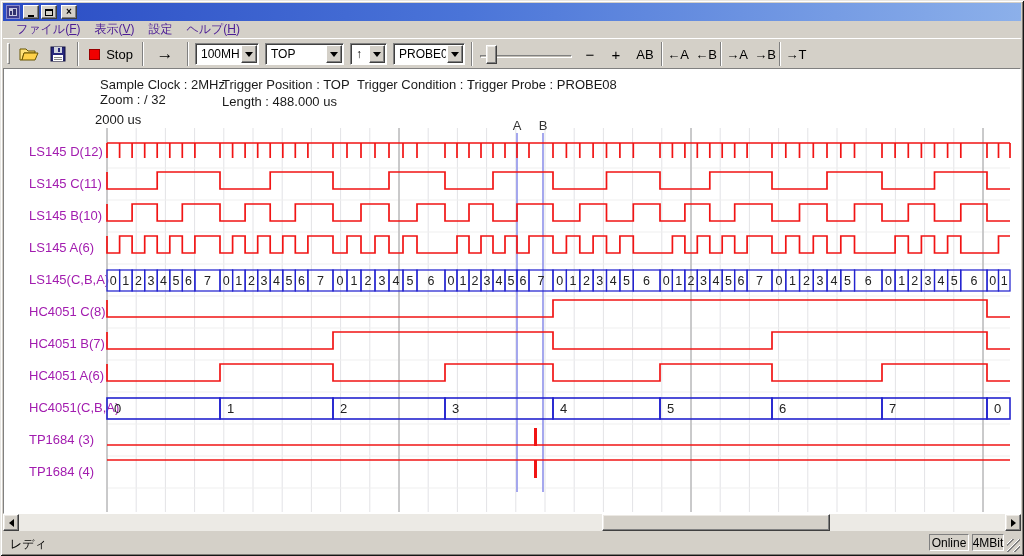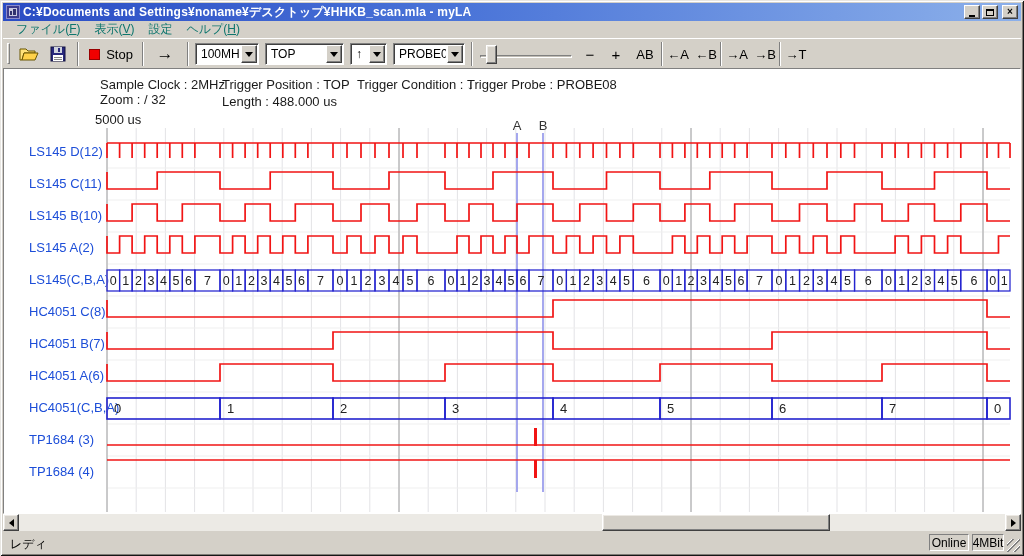--- a/index.html
+++ b/index.html
@@ -13,21 +13,21 @@
   .title-text{color:#fff;font-size:12px;font-weight:bold;white-space:nowrap;overflow:hidden;flex:1;letter-spacing:.2px;}
   .win-btns{display:flex;gap:2px;flex:none;margin-right:1px;}
   .wbtn{width:16px;height:14px;background:#d4d0c8;border:1px solid;border-color:#fff #404040 #404040 #fff;
     box-shadow:inset -1px -1px 0 #808080;display:flex;align-items:center;justify-content:center;
     font-size:10px;font-weight:bold;color:#000;line-height:1;}
   .wbtn.close{margin-left:2px;}
   .g-min{display:block;width:6px;height:2px;background:#000;margin-top:7px;}
   .g-max{display:block;width:8px;height:7px;border:1px solid #000;border-top:2px solid #000;}
   
   .menubar{position:absolute;left:3px;right:3px;top:21px;height:17px;display:flex;align-items:center;padding-left:6px;font-size:12px;}
-  .menu-item{padding:1px 7px;color:#0f766e;white-space:nowrap;}
+  .menu-item{padding:1px 7px;color:#4c1d95;white-space:nowrap;}
   
   .toolbar{position:absolute;left:3px;right:3px;top:38px;height:30px;border-top:1px solid #fff;}
   .gripper{position:absolute;left:4px;top:4px;width:3px;height:21px;border:1px solid;border-color:#fff #808080 #808080 #fff;}
   .tsep{position:absolute;top:3px;width:2px;height:24px;border-left:1px solid #808080;border-right:1px solid #fff;}
   .tbtn{position:absolute;top:3px;height:24px;display:flex;align-items:center;justify-content:center;
     font-size:13px;color:#000;white-space:nowrap;}
   .combo{position:absolute;top:4px;height:22px;background:#fff;border:1px solid;border-color:#808080 #fff #fff #808080;box-shadow:inset 1px 1px 0 #404040;}
   .combo .fld{position:absolute;left:3px;top:2px;right:18px;bottom:2px;display:flex;align-items:center;font-size:12px;color:#000;overflow:hidden;background:#fff;padding-left:2px;}
   .combo .drop{position:absolute;right:1px;top:1px;bottom:1px;width:16px;background:#d4d0c8;
     border:1px solid;border-color:#fff #404040 #404040 #fff;box-shadow:inset -1px -1px 0 #808080;
@@ -35,21 +35,21 @@
   .tri-dn{width:0;height:0;border:4px solid transparent;border-top:5px solid #000;margin-top:4px;}
   .slider-track{position:absolute;left:477px;top:16px;width:92px;height:3px;border:1px solid;border-color:#808080 #fff #fff #808080;background:#c0bcb4;}
   .slider-thumb{position:absolute;left:483px;top:6px;width:11px;height:19px;background:#d4d0c8;
     border:1px solid;border-color:#fff #404040 #404040 #fff;box-shadow:inset -1px -1px 0 #808080,inset 1px 1px 0 #ece9e4;}
   .stop-sq{display:inline-block;width:11px;height:11px;background:#f00000;border:1px solid #900;margin-right:6px;}
   
   .client{position:absolute;left:3px;right:3px;top:68px;height:446px;background:#fff;
     border:1px solid;border-color:#808080 #fff #fff #808080;}
   .overlay{position:absolute;left:0;top:0;width:937px;height:556px;pointer-events:none;}
   .itxt{position:absolute;font-size:13px;color:#1a1a1a;white-space:nowrap;}
-  .chlabel{position:absolute;left:29px;font-size:13px;color:#1d4ed8;white-space:nowrap;}
+  .chlabel{position:absolute;left:29px;font-size:13px;color:#a21caf;white-space:nowrap;}
   .plot-svg{position:absolute;left:0;top:0;}
   
   .hscroll{position:absolute;left:3px;right:3px;top:514px;height:17px;background:#eceae5;}
   .sb-btn{position:absolute;top:0;width:16px;height:17px;background:#d4d0c8;border:1px solid;border-color:#fff #404040 #404040 #fff;
     box-shadow:inset -1px -1px 0 #808080,inset 1px 1px 0 #ece9e4;display:flex;align-items:center;justify-content:center;}
   .tri-l{width:0;height:0;border:4px solid transparent;border-right:5px solid #000;margin-left:-4px;}
   .tri-r{width:0;height:0;border:4px solid transparent;border-left:5px solid #000;margin-right:-4px;}
   .sb-thumb{position:absolute;left:599px;top:0;width:228px;height:17px;background:#d4d0c8;
     border:1px solid;border-color:#fff #404040 #404040 #fff;box-shadow:inset -1px -1px 0 #808080,inset 1px 1px 0 #ece9e4;}
   
@@ -66,21 +66,20 @@
 <div class="window">
 
   <div class="titlebar">
     <svg class="app-icon" viewBox="0 0 14 14">
       <rect x="0" y="0" width="14" height="14" fill="#8a8acb"></rect>
       <rect x="1" y="1" width="12" height="12" fill="#3c3c8e"></rect>
       <rect x="3" y="3" width="8" height="8" fill="#c8c8e0"></rect>
       <rect x="4" y="6" width="2" height="4" fill="#30306e"></rect>
       <rect x="7" y="4" width="3" height="6" fill="#30306e"></rect>
     </svg>
-    <div class="title-text">C:¥Documents and Settings¥noname¥デスクトップ¥HHKB_scan.mla - myLA</div>
     <div class="win-btns">
       <div class="wbtn">
           <span class="g-min"></span>
         </div>
       <div class="wbtn">
           <span class="g-max"></span>
         </div>
       <div class="wbtn close">×</div>
     </div>
   </div>
@@ -165,26 +164,26 @@
 
   <div class="client"></div>
 
   <div class="overlay">
     <div class="itxt" style="left:100px;top:77px;">Sample Clock : 2MHz</div>
     <div class="itxt" style="left:222px;top:77px;">Trigger Position : TOP</div>
     <div class="itxt" style="left:357px;top:77px;">Trigger Condition : ↓</div>
     <div class="itxt" style="left:467px;top:77px;">Trigger Probe : PROBE08</div>
     <div class="itxt" style="left:100px;top:92px;">Zoom : /  32</div>
     <div class="itxt" style="left:222px;top:94px;">Length : 488.000 us</div>
-    <div class="itxt" style="left:95px;top:112px;">5000 us</div>
+    <div class="itxt" style="left:95px;top:112px;">2000 us</div>
     <div id="chlabels">
         <div class="chlabel" style="top: 144px;">LS145 D(12)</div>
         <div class="chlabel" style="top: 176px;">LS145 C(11)</div>
         <div class="chlabel" style="top: 208px;">LS145 B(10)</div>
-        <div class="chlabel" style="top: 240px;">LS145 A(2)</div>
+        <div class="chlabel" style="top: 240px;">LS145 A(6)</div>
         <div class="chlabel" style="top: 272px;">LS145(C,B,A)</div>
         <div class="chlabel" style="top: 304px;">HC4051 C(8)</div>
         <div class="chlabel" style="top: 336px;">HC4051 B(7)</div>
         <div class="chlabel" style="top: 368px;">HC4051 A(6)</div>
         <div class="chlabel" style="top: 400px;">HC4051(C,B,A)</div>
         <div class="chlabel" style="top: 432px;">TP1684 (3)</div>
         <div class="chlabel" style="top: 464px;">TP1684 (4)</div>
       </div>
     <svg id="plot" class="plot-svg" width="1024" height="556" viewBox="0 0 1024 556">
         <line x1="107.0" y1="128" x2="107.0" y2="512" stroke="#e3e3e6" stroke-width="1"></line>

